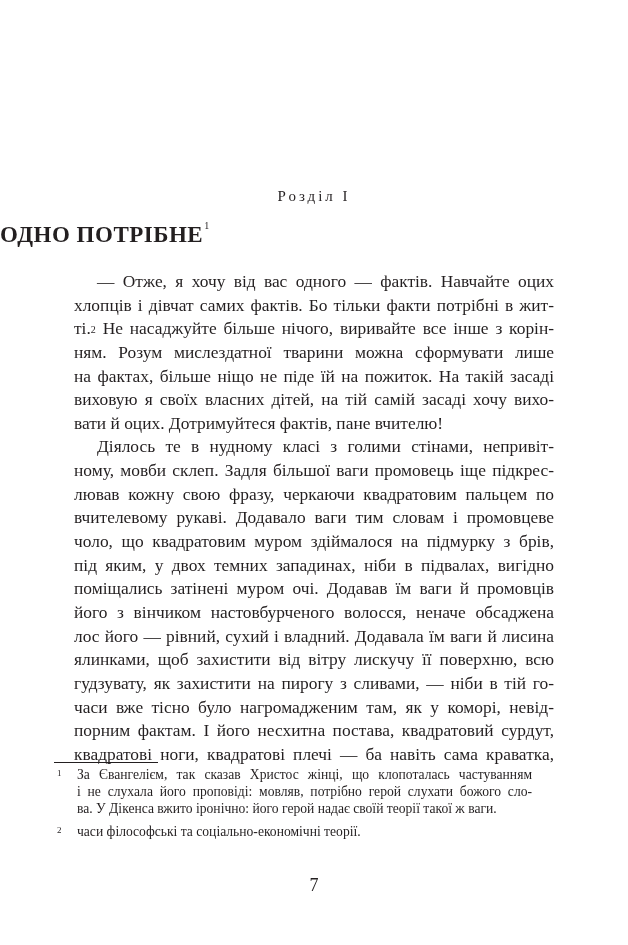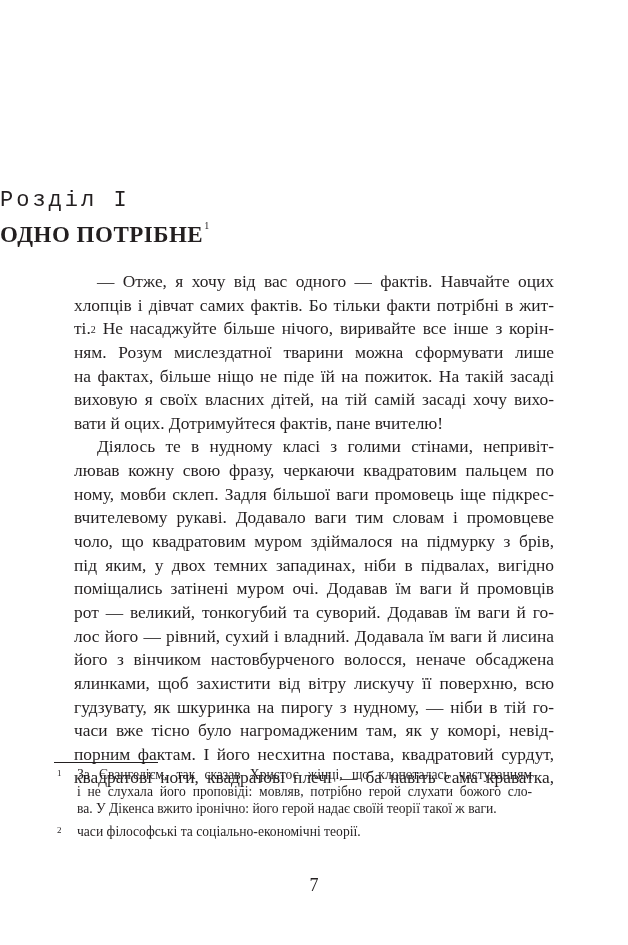--- a/index.html
+++ b/index.html
@@ -1,20 +1,20 @@
 <!DOCTYPE html>
 <html><head>
 <meta charset="utf-8">
 <style>
   html, body { margin: 0; padding: 0; background: #ffffff; }
   body { width: 628px; height: 945px; position: relative; overflow: hidden;
          font-family: "DejaVu Serif", "Liberation Serif", serif; color: #231f20; }
   .page { position: absolute; left: 0; top: 0; width: 628px; height: 945px; }
-  .chapter-label { position: absolute; top: 188px; left: 0; width: 628px; text-align: left;
-         font-family: Liberation Mono, monospace; font-size: 22px; letter-spacing: 3px; }
+  .chapter-label { position: absolute; top: 188px; left: 0; width: 628px; text-align: center;
+         font-family: Liberation Serif, serif; font-size: 15px; letter-spacing: 3px; }
   .chapter-title { position: absolute; top: 222px; left: 0; width: 628px; 
          font-family: "Liberation Serif", serif; font-weight: bold; font-size: 23px; letter-spacing: 0.5px; }
   .chapter-title sup { font-size: 10px; font-weight: normal; vertical-align: top; position: relative; top: -2px; margin-left: 1px; }
   .body-text { position: absolute; top: 270px; left: 74px; width: 480px;
          font-family: Liberation Serif, serif; font-size: 17.4px; line-height: 23.65px; }
   .line { display: block; white-space: nowrap; text-align: justify; text-align-last: justify; height: 23.65px; overflow: visible; }
   .line.last { text-align-last: left; }
   .line.indent { padding-left: 23px; }
   .fn-ref { font-size: 10px; vertical-align: top; position: relative; top: 1px; }
   .footnote-rule { position: absolute; top: 762px; left: 54px; width: 104px; height: 0; border-top: 1px solid #231f20; }
@@ -40,31 +40,30 @@
 
     <span class="line indent">— Отже, я хочу від вас одного — фактів. Навчайте оцих</span>
     <span class="line">хлопців і дівчат самих фактів. Бо тільки факти потрібні в жит-</span>
     <span class="line"><span>ті.</span><span class="fn-ref">2</span> <span>Не насаджуйте більше нічого, виривайте все інше з корін-</span></span>
     <span class="line">ням. Розум мислездатної тварини можна сформувати лише</span>
     <span class="line">на фактах, більше ніщо не піде їй на пожиток. На такій засаді</span>
     <span class="line">виховую я своїх власних дітей, на тій самій засаді хочу вихо-</span>
     <span class="line last">вати й оцих. Дотримуйтеся фактів, пане вчителю!</span>
 
     <span class="line indent">Діялось те в нудному класі з голими стінами, непривіт-</span>
+    <span class="line">ному, мовби склеп. Задля більшої ваги промовець іще підкрес-</span>
     <span class="line">лював кожну свою фразу, черкаючи квадратовим пальцем по</span>
-    <span class="line">ному, мовби склеп. Задля більшої ваги промовець іще підкрес-</span>
     <span class="line">вчителевому рукаві. Додавало ваги тим словам і промовцеве</span>
     <span class="line">чоло, що квадратовим муром здіймалося на підмурку з брів,</span>
     <span class="line">під яким, у двох темних западинах, ніби в підвалах, вигідно</span>
     <span class="line">поміщались затінені муром очі. Додавав їм ваги й промовців</span>
-    <span class="line">рот — великий, тонкогубий та суворий. Додавав їм ваги й го-</span>
+    <span class="line">його з вінчиком настовбурченого волосся, неначе обсаджена</span>
     <span class="line">лос його — рівний, сухий і владний. Додавала їм ваги й лисина</span>
-    <span class="line">його з вінчиком настовбурченого волосся, неначе обсаджена</span>
     <span class="line">ялинками, щоб захистити від вітру лискучу її поверхню, всю</span>
-    <span class="line">гудзувату, як шкуринка на пирогу з нудному, — ніби в тій го-</span>
+    <span class="line">гудзувату, як захистити на пирогу з сливами, — ніби в тій го-</span>
     <span class="line">часи вже тісно було нагромадженим там, як у коморі, невід-</span>
     <span class="line">порним фактам. І його несхитна постава, квадратовий сурдут,</span>
     <span class="line">квадратові ноги, квадратові плечі — ба навіть сама краватка,</span>
   </div>
 
   <div class="footnote-rule"></div>
 
   <div class="footnotes">
     <div class="footnote">
       <span class="num">1</span>

